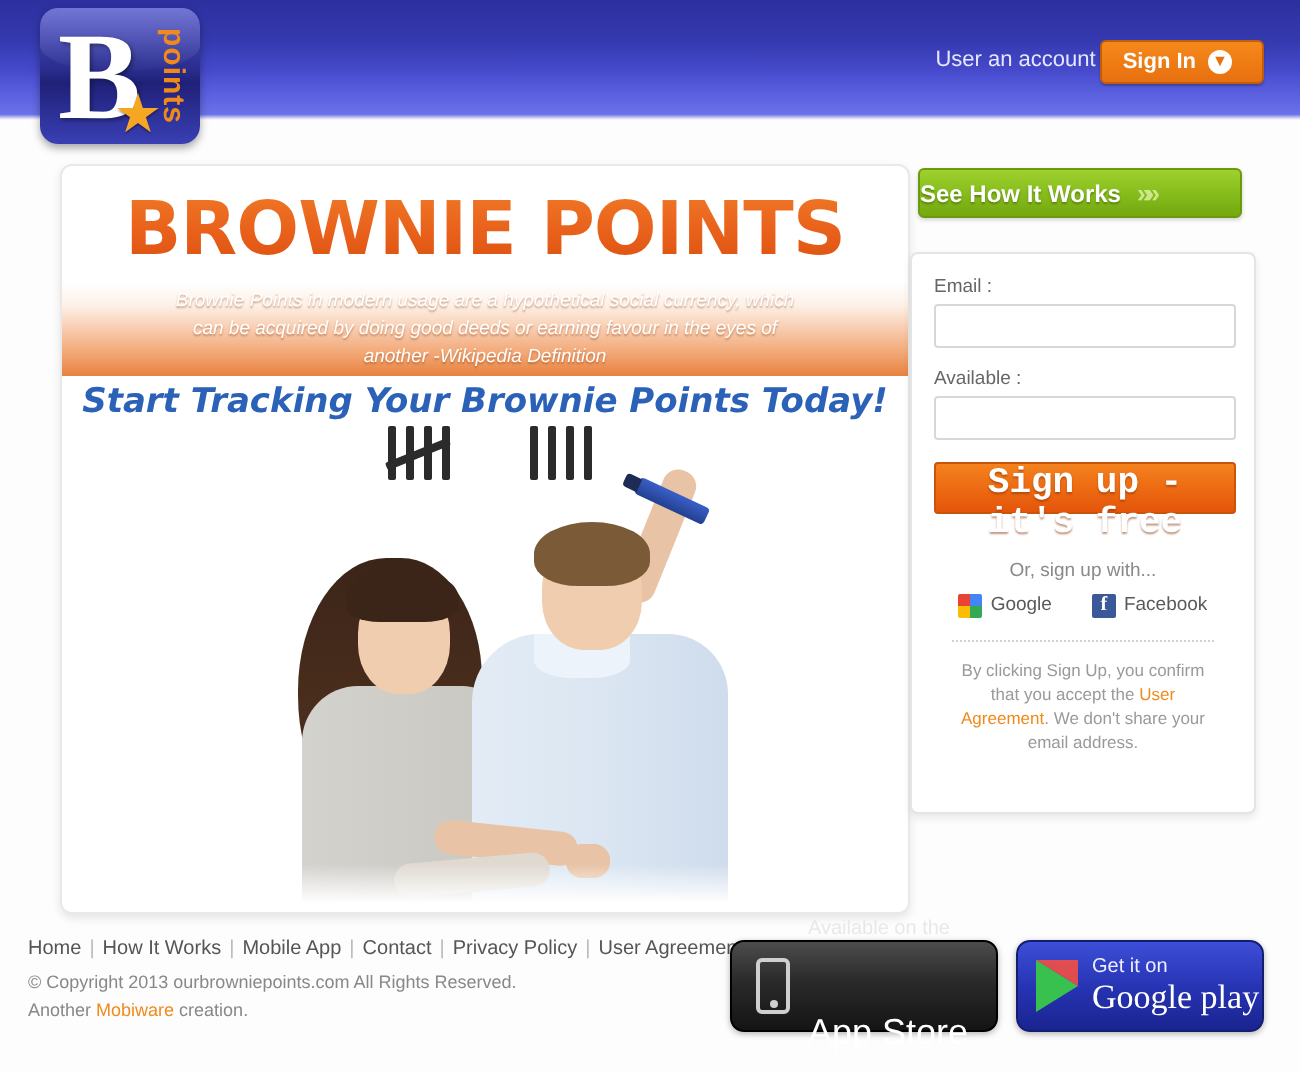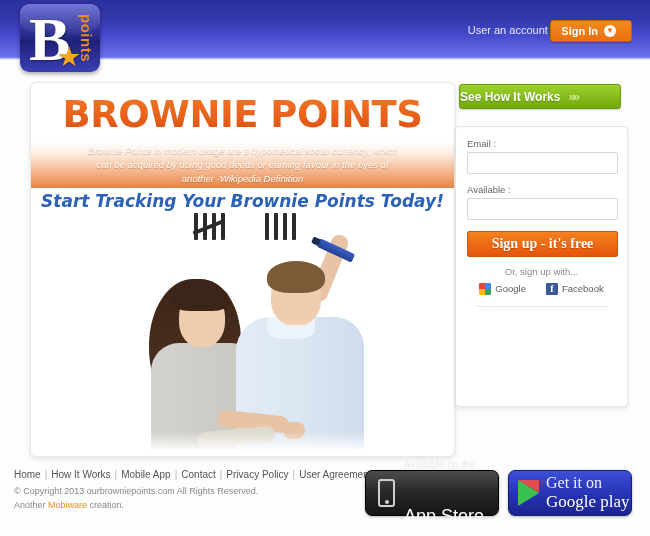--- a/index.html
+++ b/index.html
@@ -229,22 +229,22 @@
   .field-label { font-size: 9.5px; color: #666; margin-bottom: 3px; }
   .field-input {
     width: 151px; height: 22px; border: 1px solid #d7d7d7; border-radius: 2px;
     background: #fff; margin-bottom: 10px; padding: 0 5px;
     font-size: 11px; color: #333; font-family: "Liberation Sans", sans-serif;
   }
   .signup-btn {
     width: 151px; height: 26px; margin-top: 1px;
     background: linear-gradient(to bottom, #f4821f 0%, #ed6b13 50%, #e4550b 100%);
     border: 1px solid #c9540a; border-radius: 2px; cursor: pointer;
-    color: #fff; font-size: 14px; font-weight: bold;
-    font-family: Liberation Serif, serif;
+    color: #fff; font-size: 18px; font-weight: bold;
+    font-family: Liberation Mono, monospace;
     text-shadow: 0 1px 1px rgba(130,50,5,0.5);
   }
   .orwith { text-align: center; font-size: 9.5px; color: #8a8a8a; margin: 9px 0 6px; }
   .socials { display: flex; justify-content: center; gap: 20px; }
   .social { display: flex; align-items: flex-start; gap: 4px; cursor: pointer; }
   .social span.t { font-size: 9.5px; color: #5a5a5a; }
   .g-icon {
     width: 12px; height: 12px; position: relative; border-radius: 1px; overflow: hidden;
     background: #fff;
   }
@@ -312,21 +312,21 @@
     border-top: 13px solid transparent; border-bottom: 13px solid transparent;
     border-left: 21px solid #39c14f;
     position: relative;
   }
   .play-ic:after {
     content:''; position:absolute; left:-21px; top:-13px;
     border-top: 13px solid rgba(255,80,60,0.85);
     border-bottom: 13px solid rgba(255,200,40,0.0);
     border-left: 21px solid transparent;
   }
-  .gp-txt .l1 { font-size: 16px; color: #eef0ff; font-family: Liberation Serif, serif; }
+  .gp-txt .l1 { font-size: 10px; color: #eef0ff; font-family: Liberation Sans, sans-serif; }
   .gp-txt .l2 { font-size: 17px; color: #fff; line-height: 20px; font-family: "Liberation Serif", serif; }
 </style>
 </head>
 <body>
 
 <div id="page">
 
   <div class="header">
     <div class="header-shine"></div>
   </div>
@@ -406,20 +406,23 @@
               <i class="g-br"></i>
           </span>
           <span class="t">Google</span>
         </div>
         <div class="social">
           <span class="f-icon">f</span>
           <span class="t">Facebook</span>
         </div>
       </div>
       <div class="dotted"></div>
+      <div class="disclaimer">
+        <span>By clicking Sign Up, you confirm that you accept the </span><a href="#">User Agreement</a><span>. We don't share your email address.</span>
+      </div>
     </div>
   </div>
 
   <div class="footer-links">
     <a href="#">Home</a><i class="sep">|</i><a href="#">How It Works</a><i class="sep">|</i><a href="#">Mobile App</a><i class="sep">|</i><a href="#">Contact</a><i class="sep">|</i><a href="#">Privacy Policy</a><i class="sep">|</i><a href="#">User Agreement</a>
   </div>
   <div class="copyright">© Copyright 2013 ourbrowniepoints.com All Rights Reserved.</div>
   <div class="creation">
     <span>Another </span><a href="#">Mobiware</a><span> creation.</span>
   </div>

